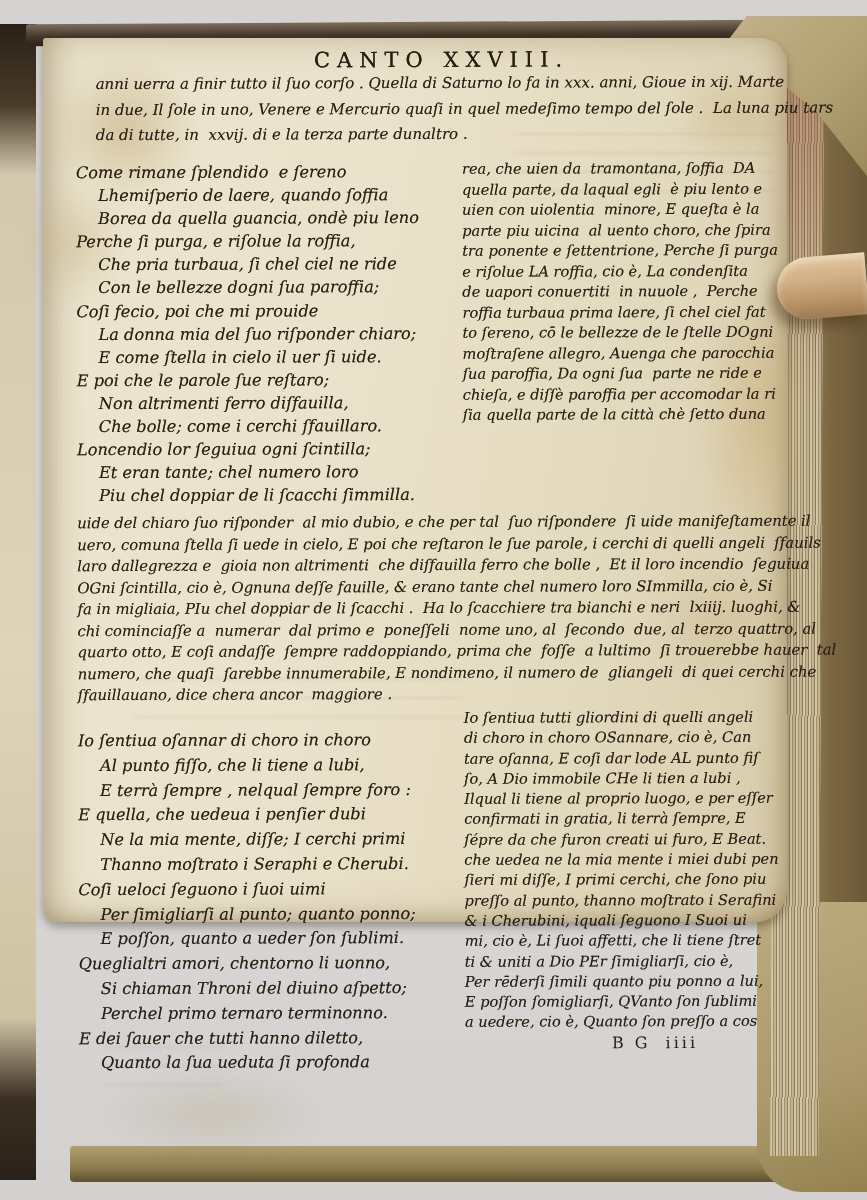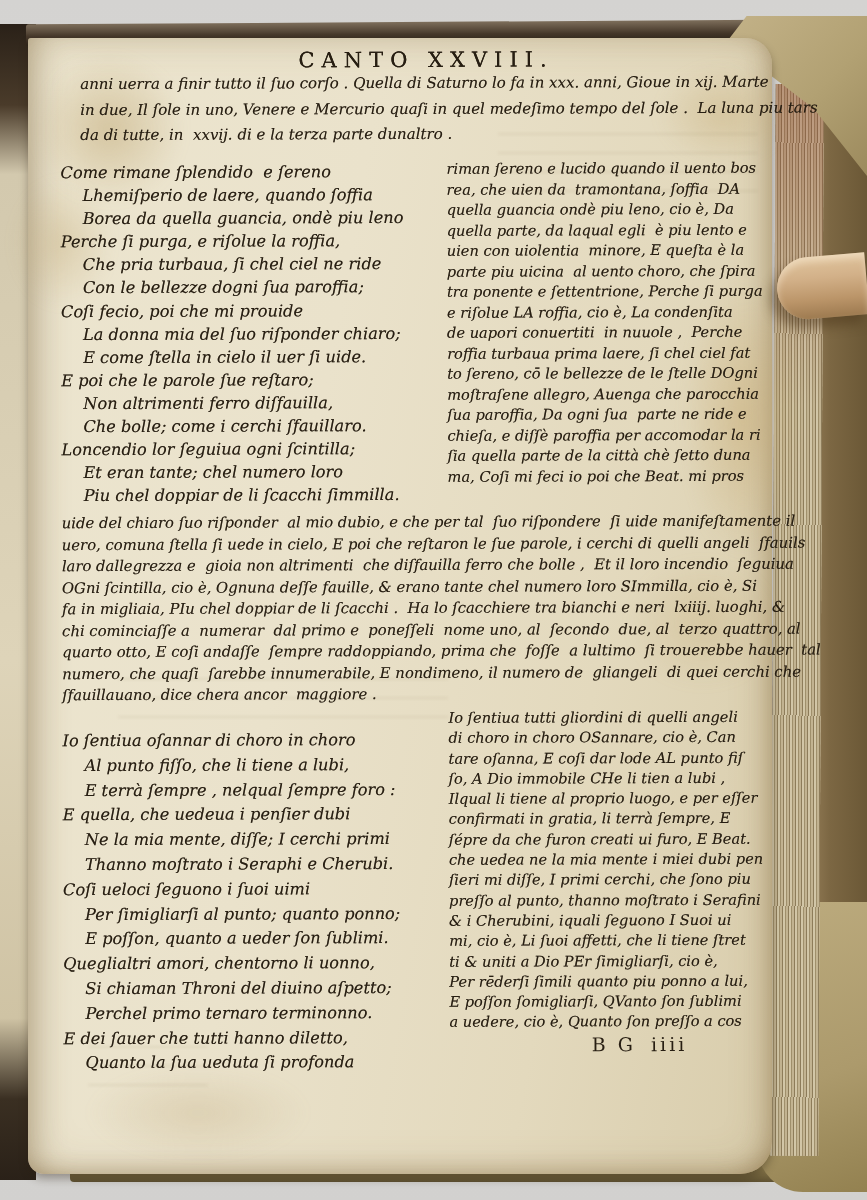--- a/index.html
+++ b/index.html
@@ -17,21 +17,21 @@
     background:linear-gradient(160deg,#bcab7e 0%,#ac9a6c 60%,#938150 100%);border-radius:18px 0 0 46px;}
   .fore-edge{position:absolute;right:46px;top:84px;width:48px;height:1072px;z-index:2;transform:rotate(.3deg);
     background:repeating-linear-gradient(90deg,#d2c6a7 0 2px,#9f8f6b 2px 3px,#c2b391 3px 5px,#8d7c5a 5px 6px),#b3a383;}
   .fore-edge:before{content:"";position:absolute;inset:0 0 70% 0;background:linear-gradient(180deg,rgba(140,60,40,.35),rgba(140,60,40,0));}
   .vellum-tr{position:absolute;right:0;top:16px;width:140px;height:160px;z-index:4;
     background:linear-gradient(135deg,#c3b288 0%,#b2a173 55%,#9c8a5d 100%);
     clip-path:polygon(14% 0,100% 0,100% 100%,62% 58%,0 16%);}
   .top-band{position:absolute;left:26px;top:22px;width:762px;height:22px;z-index:3;transform:rotate(-.35deg);
     background:linear-gradient(180deg,#7d6e5b 0%,#47392b 55%,#2c2218 100%);border-radius:3px;}
   
-  .page{position:absolute;left:28px;top:38px;width:744px;height:1136px;z-index:5;
+  .page{position:absolute;left:43px;top:38px;width:744px;height:884px;z-index:5;
     background:linear-gradient(100deg,#ece5cf 0%,#eae2cb 38%,#e3d9bd 72%,#d8ccab 100%);
     border-radius:3px 26px 32px 16px;
     box-shadow:inset 0 0 46px rgba(120,90,40,.20), inset 20px 0 34px -18px rgba(100,75,35,.40),
                inset -14px -10px 26px -14px rgba(110,80,35,.45), 0 5px 9px rgba(40,30,15,.35);}
   .stain{position:absolute;border-radius:50%;filter:blur(7px);pointer-events:none;}
   .ghost{position:absolute;opacity:.10;filter:blur(1.4px);pointer-events:none;
     background:repeating-linear-gradient(180deg,rgba(100,80,45,.8) 0 2px,transparent 2px 19px);}
   .page-content{position:absolute;inset:0;transform:rotate(-.2deg);color:#271e12;}
   .header{position:absolute;top:10px;left:70px;width:660px;text-align:center;
     font-size:21px;letter-spacing:7px;font-style:normal;text-shadow:0 0 .5px #271e12;}
@@ -39,21 +39,21 @@
   .poem{position:absolute;font-style:italic;font-size:16.2px;}
   .poem1{left:34px;top:122px;width:396px;line-height:23.1px;}
   .poem2{left:34px;top:690px;width:396px;line-height:24.8px;}
   .poem-line.ind{padding-left:22px;}
   .comm{position:absolute;font-style:italic;font-size:14.6px;line-height:20.5px;}
   .comm1{left:420px;top:121px;width:354px;}
   .comm2{left:420px;top:670px;width:354px;line-height:20.3px;}
   .middle{position:absolute;left:34px;top:473px;width:722px;font-style:italic;font-size:14.8px;line-height:21.5px;}
   .poem-line,.comm-line,.mid-line{white-space:pre;text-shadow:0 0 .4px rgba(39,30,18,.55);}
   .signature{position:absolute;top:996px;left:480px;width:260px;display:flex;justify-content:center;gap:15px;
-    font-size:19px;font-style:normal;letter-spacing:3px;}
+    font-size:16px;font-style:normal;letter-spacing:3px;}
   
   .stick{position:absolute;right:0;top:256px;width:90px;height:62px;z-index:7;transform:rotate(-5deg);
     border-radius:34px 0 0 34px;
     background:linear-gradient(180deg,#e0c49d 0%,#d2b088 35%,#bb9569 70%,#9d7a50 100%);
     box-shadow:-7px 9px 12px rgba(70,48,22,.45), inset 0 5px 7px rgba(255,245,225,.45);}
 </style>
 </head>
 <body>
 
 <div class="photo">
@@ -95,36 +95,33 @@
           <div class="poem-line ind">La donna mia del ſuo riſponder chiaro;</div>
           <div class="poem-line ind">E come ſtella in cielo il uer ſi uide.</div>
           <div class="poem-line">E poi che le parole ſue reſtaro;</div>
           <div class="poem-line ind">Non altrimenti ferro diſfauilla,</div>
           <div class="poem-line ind">Che bolle; come i cerchi ſfauillaro.</div>
           <div class="poem-line">Loncendio lor ſeguiua ogni ſcintilla;</div>
           <div class="poem-line ind">Et eran tante; chel numero loro</div>
           <div class="poem-line ind">Piu chel doppiar de li ſcacchi ſimmilla.</div>
         </div>
       <div class="comm comm1">
-          <div class="comm-line">riman ſereno e lucido quando il uento bos</div>
           <div class="comm-line">rea, che uien da  tramontana, ſoffia  DA</div>
-          <div class="comm-line">quella guancia ondè piu leno, cio è, Da</div>
           <div class="comm-line">quella parte, da laqual egli  è piu lento e</div>
           <div class="comm-line">uien con uiolentia  minore, E queſta è la</div>
           <div class="comm-line">parte piu uicina  al uento choro, che ſpira</div>
           <div class="comm-line">tra ponente e ſettentrione, Perche ſi purga</div>
           <div class="comm-line">e riſolue LA roffia, cio è, La condenſita</div>
           <div class="comm-line">de uapori conuertiti  in nuuole ,  Perche</div>
           <div class="comm-line">roffia turbaua prima laere, ſi chel ciel fat</div>
           <div class="comm-line">to ſereno, cō le bellezze de le ſtelle DOgni</div>
           <div class="comm-line">moſtraſene allegro, Auenga che parocchia</div>
           <div class="comm-line">ſua paroffia, Da ogni ſua  parte ne ride e</div>
           <div class="comm-line">chieſa, e diſſè paroffia per accomodar la ri</div>
           <div class="comm-line">ſia quella parte de la città chè ſetto duna</div>
-          <div class="comm-line">ma, Coſi mi feci io poi che Beat. mi pros</div>
         </div>
       <div class="middle">
           <div class="mid-line">uide del chiaro ſuo riſponder  al mio dubio, e che per tal  ſuo riſpondere  ſi uide manifeſtamente il</div>
           <div class="mid-line">uero, comuna ſtella ſi uede in cielo, E poi che reſtaron le ſue parole, i cerchi di quelli angeli  ſfauils</div>
           <div class="mid-line">laro dallegrezza e  gioia non altrimenti  che diſfauilla ferro che bolle ,  Et il loro incendio  ſeguiua</div>
           <div class="mid-line">OGni ſcintilla, cio è, Ognuna deſſe fauille, &amp; erano tante chel numero loro SImmilla, cio è, Si</div>
           <div class="mid-line">fa in migliaia, PIu chel doppiar de li ſcacchi .  Ha lo ſcacchiere tra bianchi e neri  lxiiij. luoghi, &amp;</div>
           <div class="mid-line">chi cominciaſſe a  numerar  dal primo e  poneſſeli  nome uno, al  ſecondo  due, al  terzo quattro, al</div>
           <div class="mid-line">quarto otto, E coſi andaſſe  ſempre raddoppiando, prima che  foſſe  a lultimo  ſi trouerebbe hauer  tal</div>
           <div class="mid-line">numero, che quaſi  ſarebbe innumerabile, E nondimeno, il numero de  gliangeli  di quei cerchi che</div>

